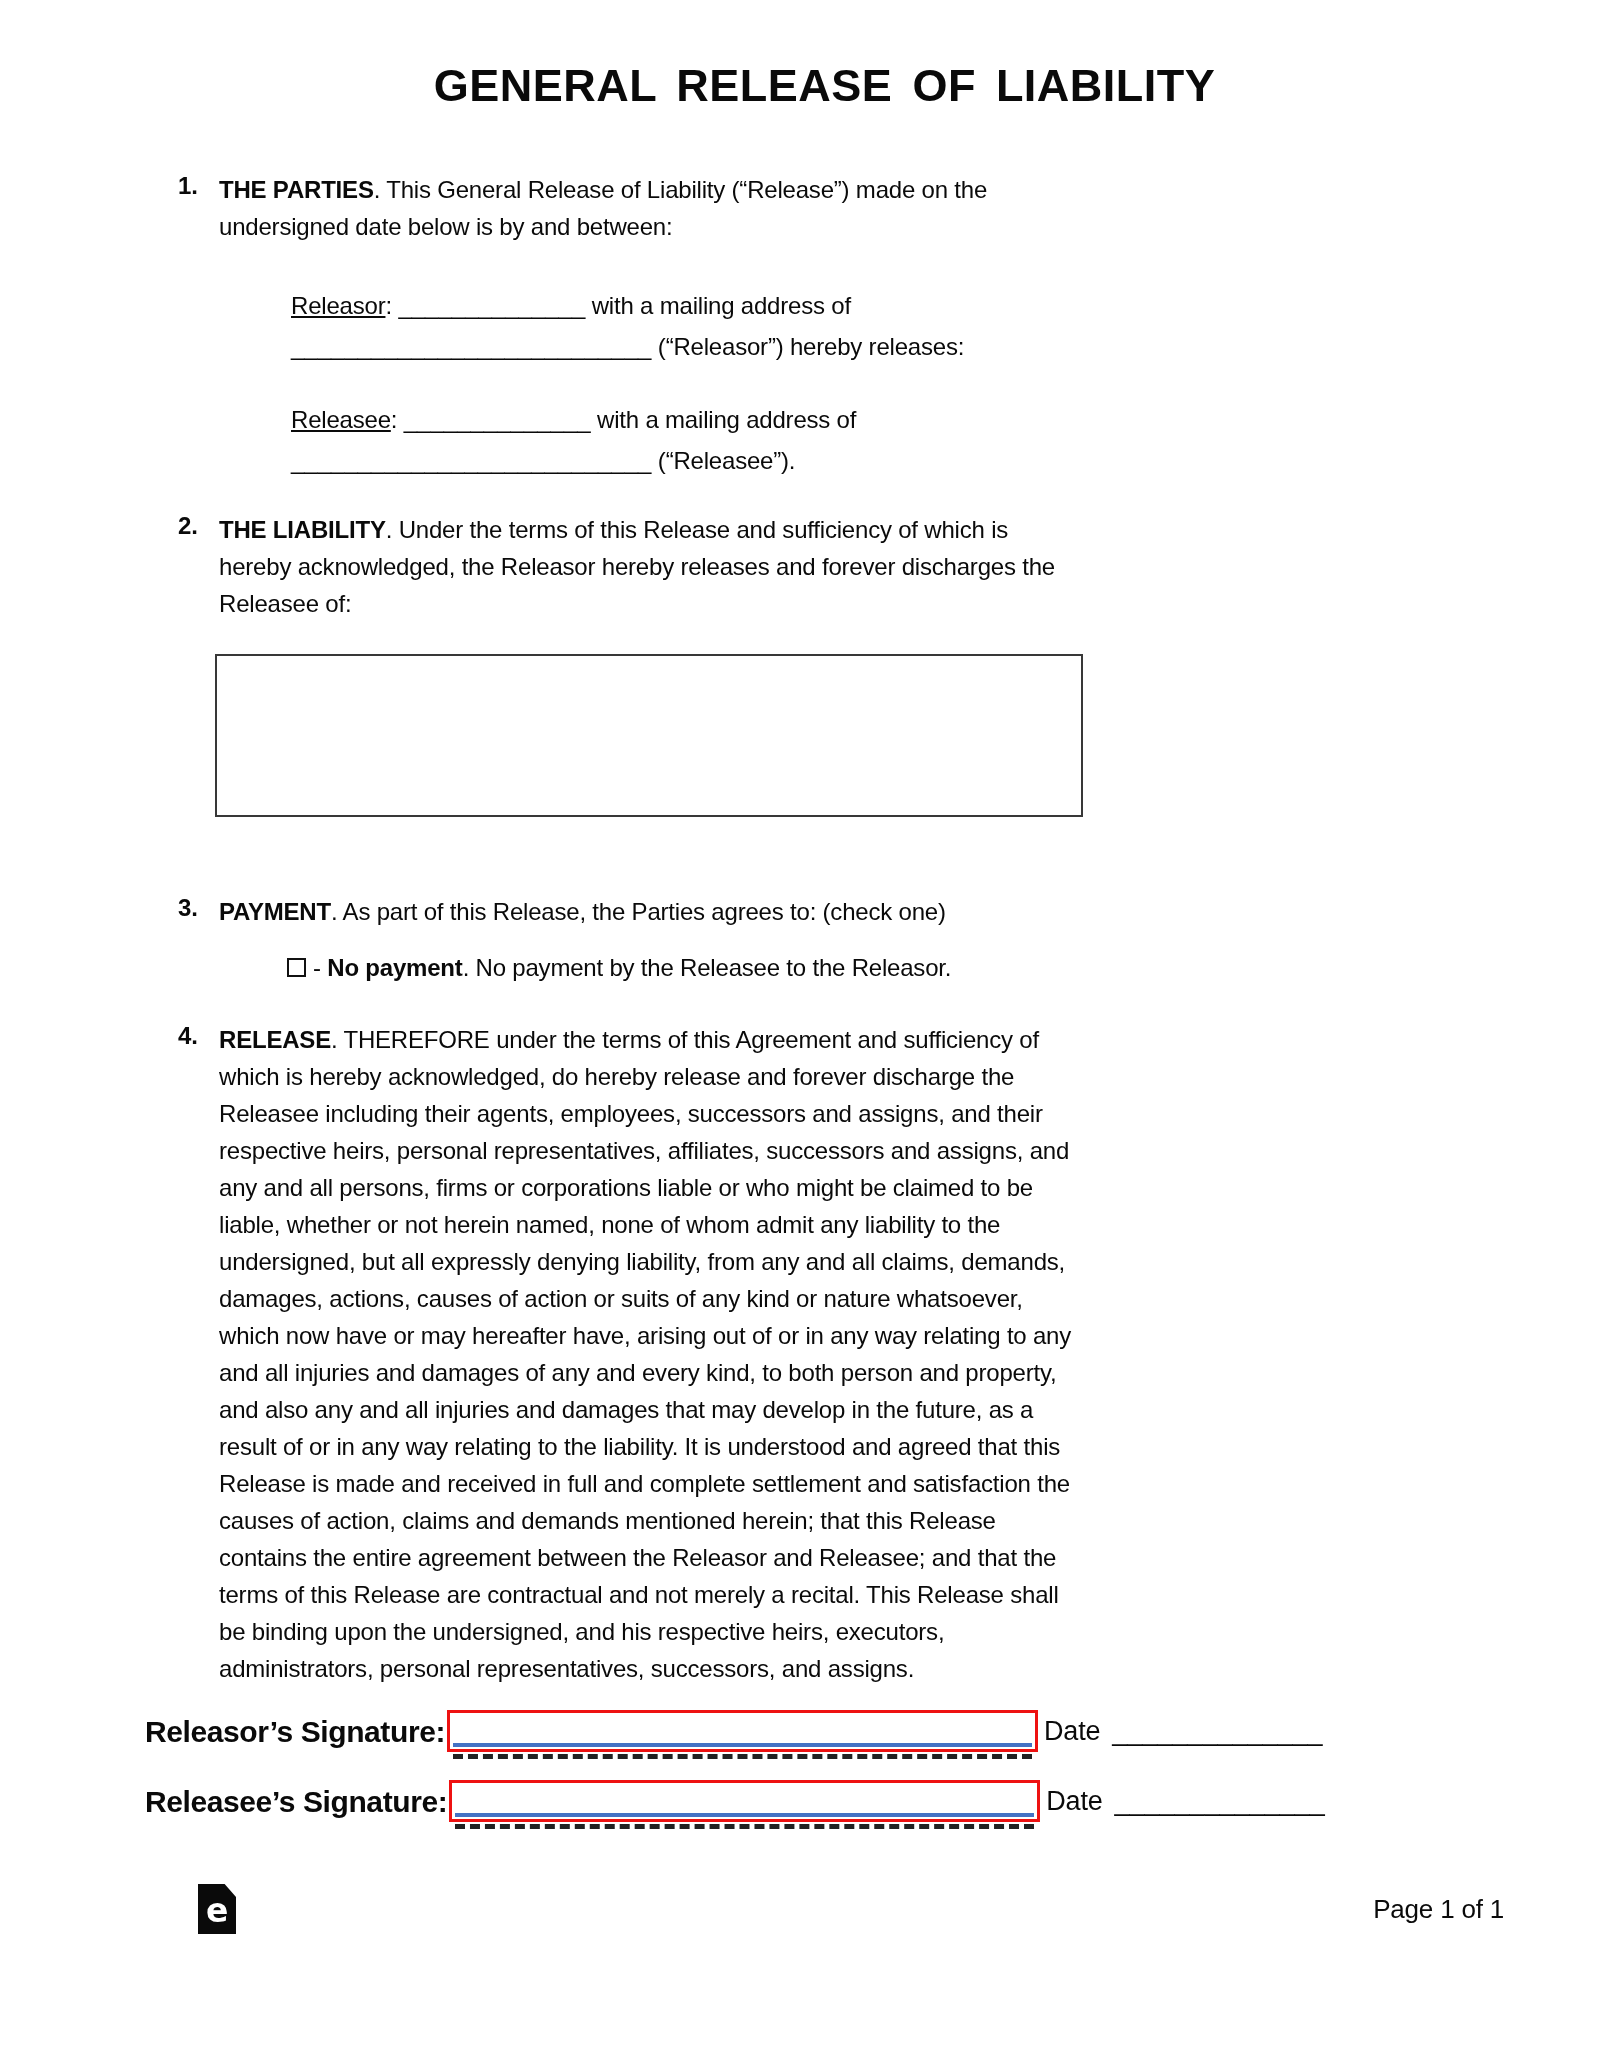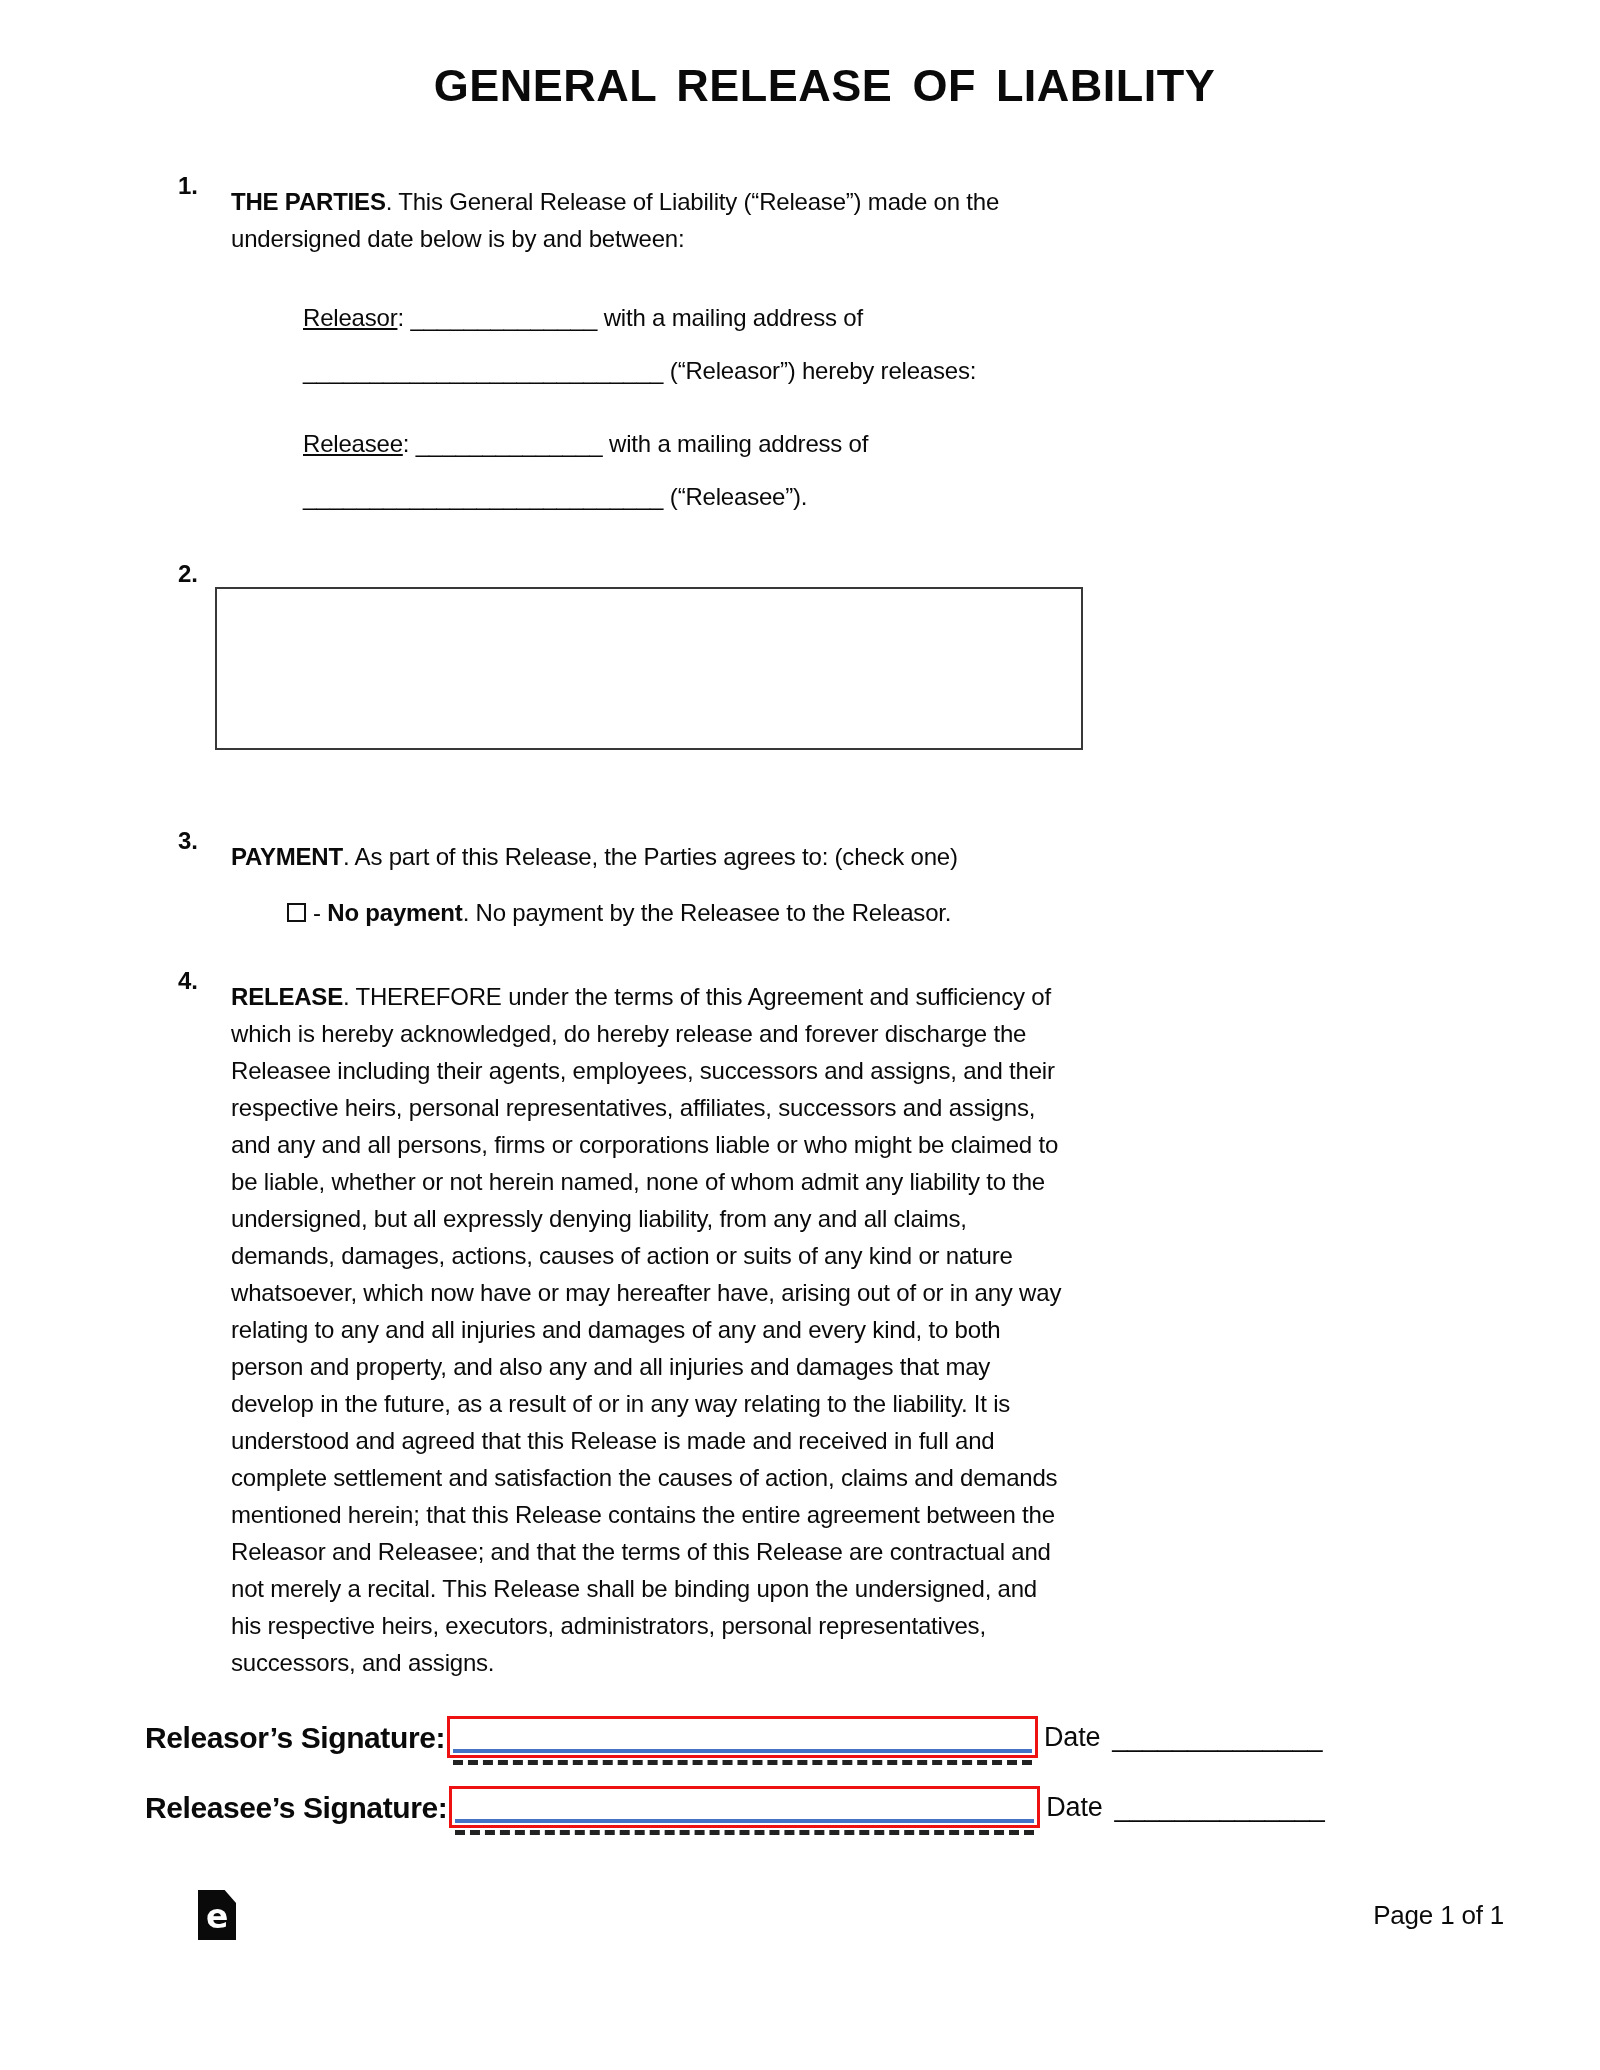--- a/index.html
+++ b/index.html
@@ -26,21 +26,21 @@
     word-spacing:7px;
   }
   .doc-list{width:905px;margin:0 0 0 33px;}
   .item{display:flex;}
   .item-parties{margin-top:59px;}
   .item-liability{margin-top:24px;}
   .item-payment{margin-top:72px;}
   .item-release{margin-top:31px;}
   .num{width:37px;flex:0 0 37px;font-weight:bold;}
   .item-body{flex:1;min-width:0;}
-  .para{margin:16px;}
+  .para{margin:4px;}
   b{font-weight:bold;}
   .ul{text-decoration:underline;}
   .party-block{margin-left:72px;}
   .party-block.first{margin-top:42px;}
   .party-block.second{margin-top:36px;}
   .blank{letter-spacing:0;white-space:nowrap;text-align:center;}
   .liability-box{
     margin-top:32px;
     width:100%;
     height:163px;
@@ -139,20 +139,21 @@
         <div class="party-block second">
           <div class="para"><span class="ul">Releasee</span><span>: </span><span class="blank">______________</span><span> with a mailing address of</span></div>
           <div class="para"><span class="blank">___________________________</span><span> (“Releasee”).</span></div>
         </div>
       </div>
     </div>
 
     <div class="item item-liability">
       <span class="num">2.</span>
       <div class="item-body">
+        <p class="para"><b>THE LIABILITY</b><span>. Under the terms of this Release and sufficiency of which is hereby acknowledged, the Releasor hereby releases and forever discharges the Releasee of:</span></p>
         <div class="liability-box"></div>
       </div>
     </div>
 
     <div class="item item-payment">
       <span class="num">3.</span>
       <div class="item-body">
         <p class="para"><b>PAYMENT</b><span>. As part of this Release, the Parties agrees to: (check one)</span></p>
         <div class="options">
           <div class="option-line"><span class="checkbox"></span><span>- </span><b>No payment</b><span>. No payment by the Releasee to the Releasor.</span></div>

